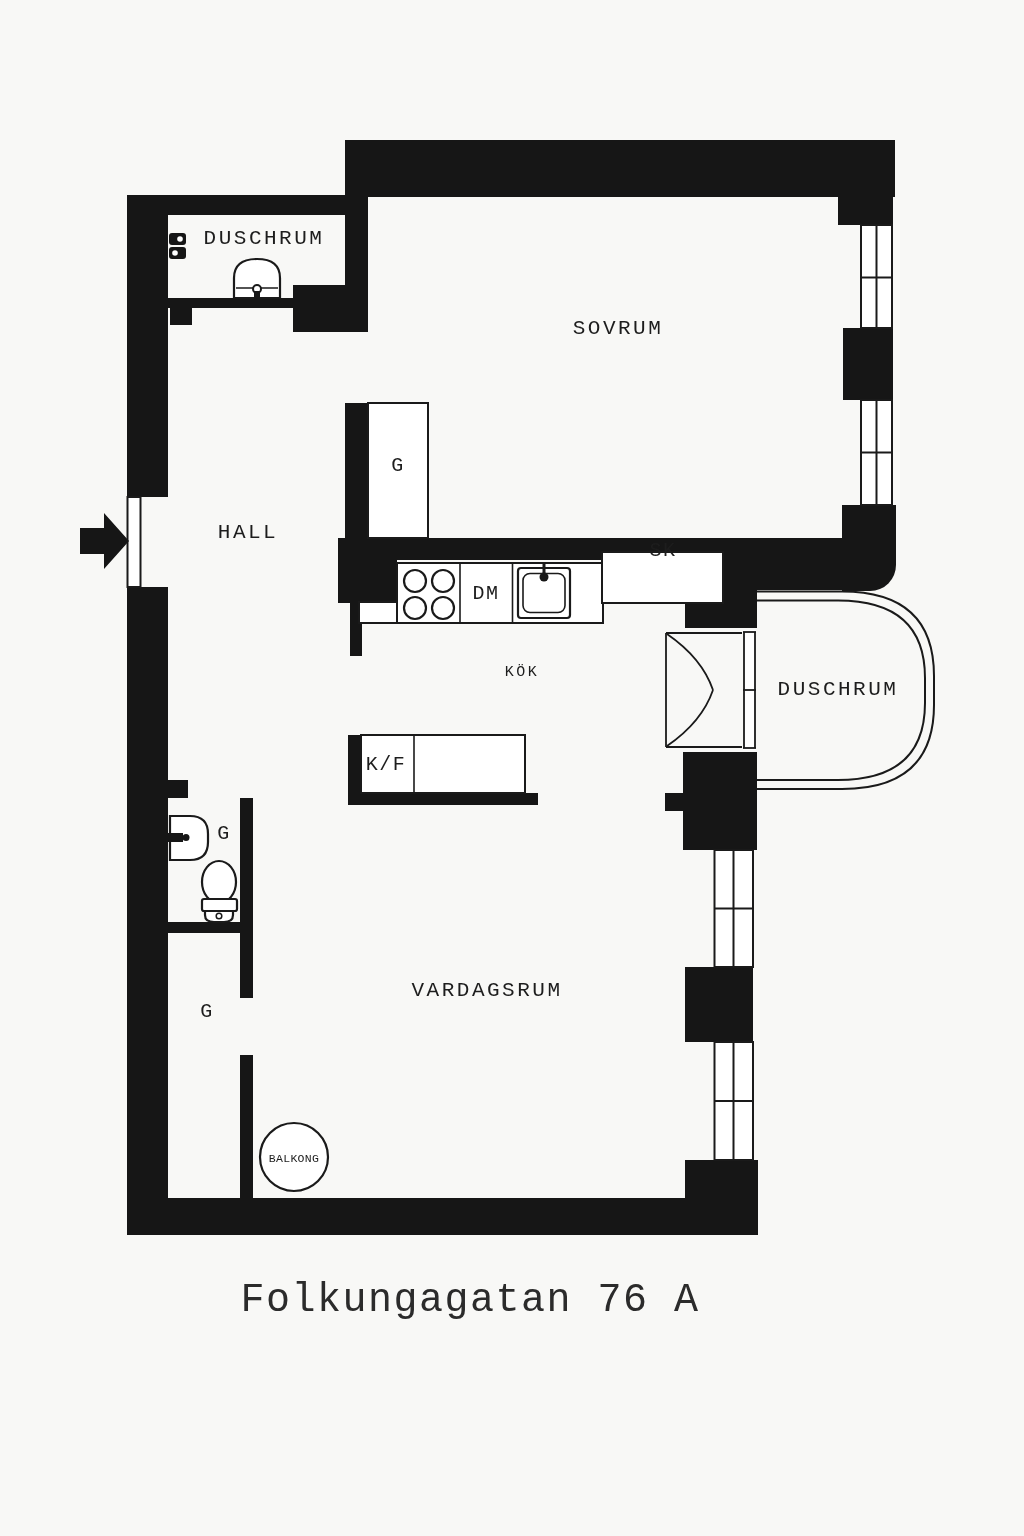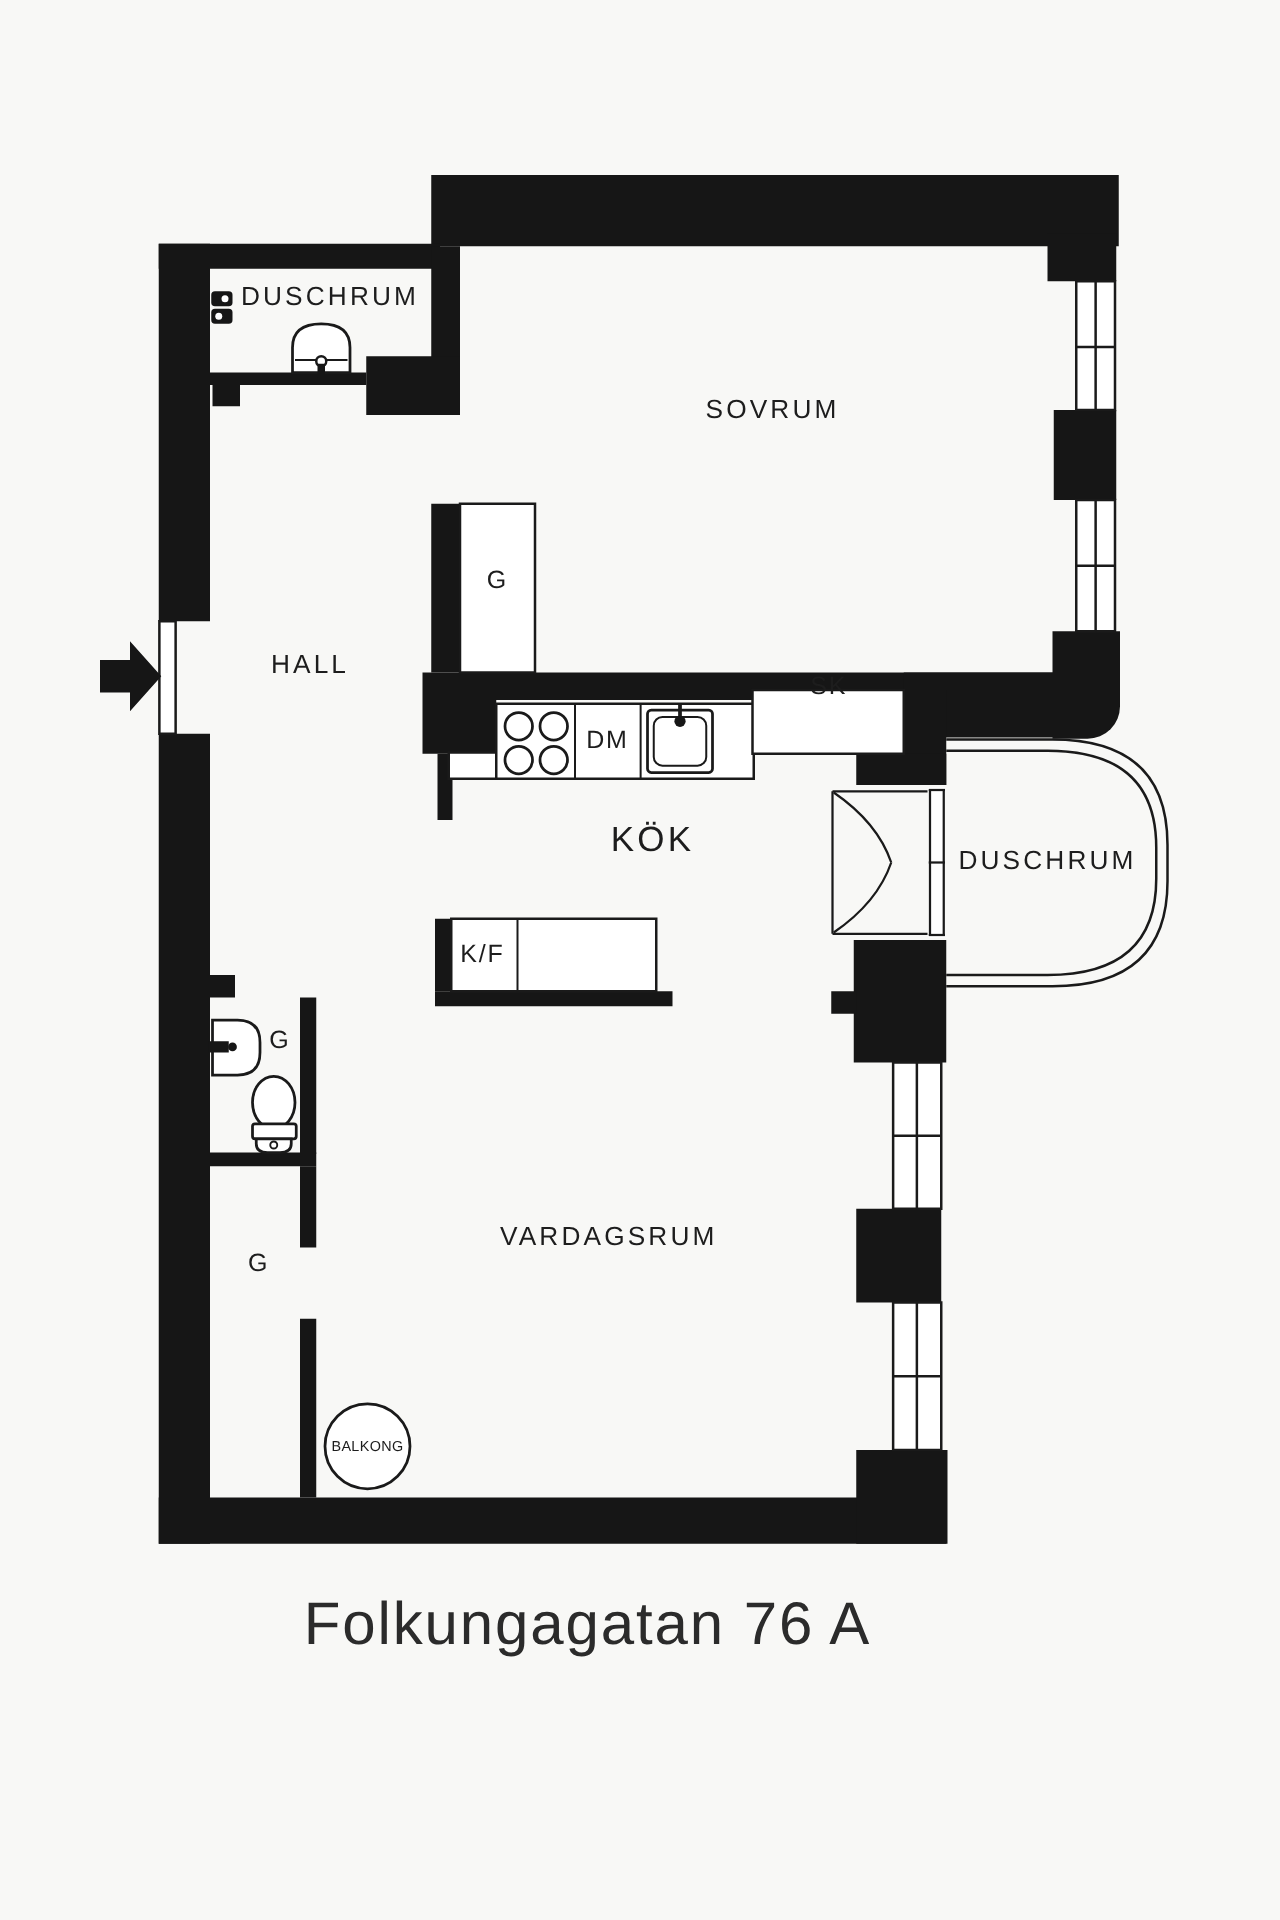--- a/index.html
+++ b/index.html
@@ -5,35 +5,35 @@
   :root{
     --wall:#161616;
     --background:#f8f8f6;
     --line:#1a1a1a;
     --text:#1d1d1d;
   }
   html,body{margin:0;padding:0;background:var(--background);}
   #canvas{
     position:relative;width:1024px;height:1536px;margin:0 auto;
     background:var(--background);overflow:hidden;
-    font-family:Liberation Sans, sans-serif;
+    font-family:Liberation Mono, monospace;
   }
   .wall{position:absolute;background:var(--wall);}
   svg.lines{position:absolute;left:0;top:0;pointer-events:none;}
   .lbl{
     position:absolute;transform:translate(-50%,-50%);
     font-size:21px;letter-spacing:2.5px;color:var(--text);
     white-space:nowrap;font-weight:400;
   }
-  .lbl-kok{font-size:28px;text-align:right;}
+  .lbl-kok{font-size:15px;text-align:right;}
   .lbl-fix{font-size:20px;letter-spacing:1.5px;}
   .lbl-xs{font-size:11.5px;letter-spacing:0.3px;}
   .plan-title{
     position:absolute;transform:translate(-50%,-50%);
-    font-size:48px;letter-spacing:1.5px;color:#2b2b2b;white-space:nowrap;
+    font-size:40px;letter-spacing:1.5px;color:#2b2b2b;white-space:nowrap;
   }
 </style>
 </head>
 <body>
 
 <div id="canvas">
 
   <div class="wall" style="left:345px;top:140px;width:550px;height:57px"></div>
   <div class="wall" style="left:127px;top:195px;width:225px;height:20px"></div>
   <div class="wall" style="left:127px;top:195px;width:41px;height:302px"></div>

